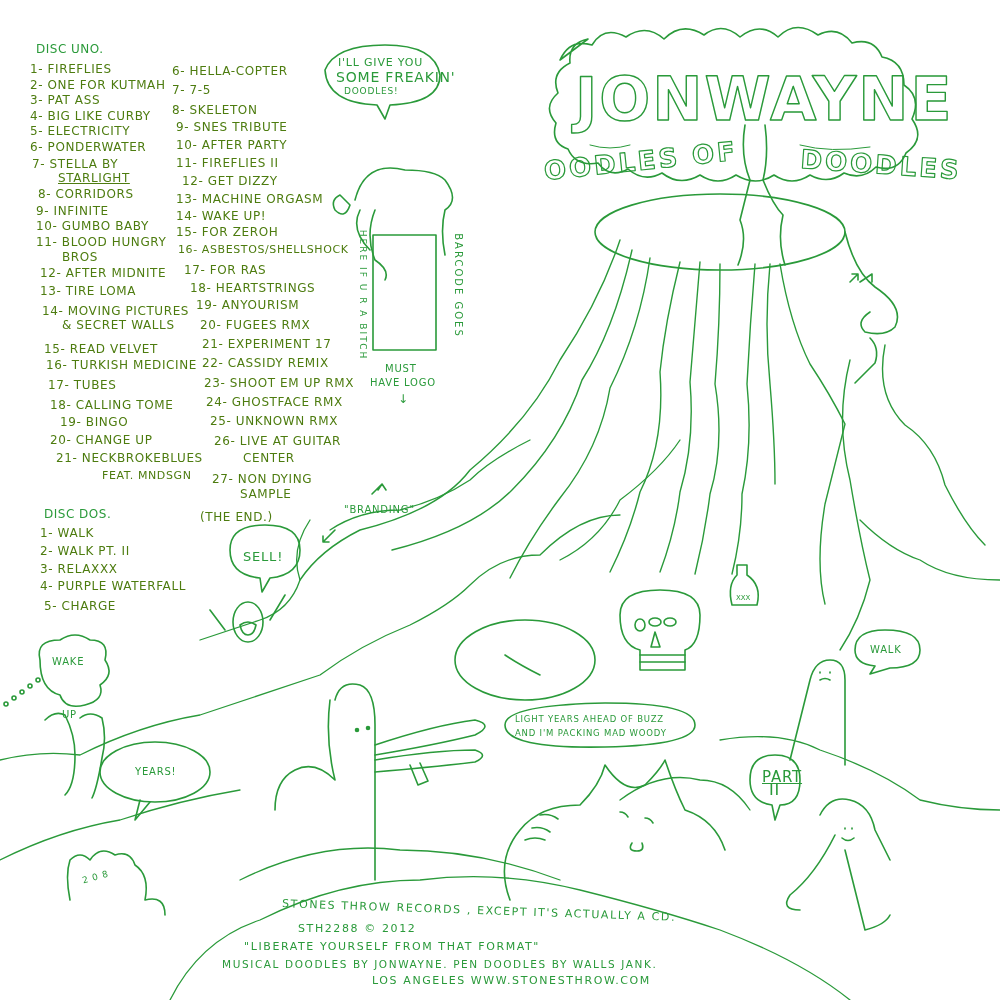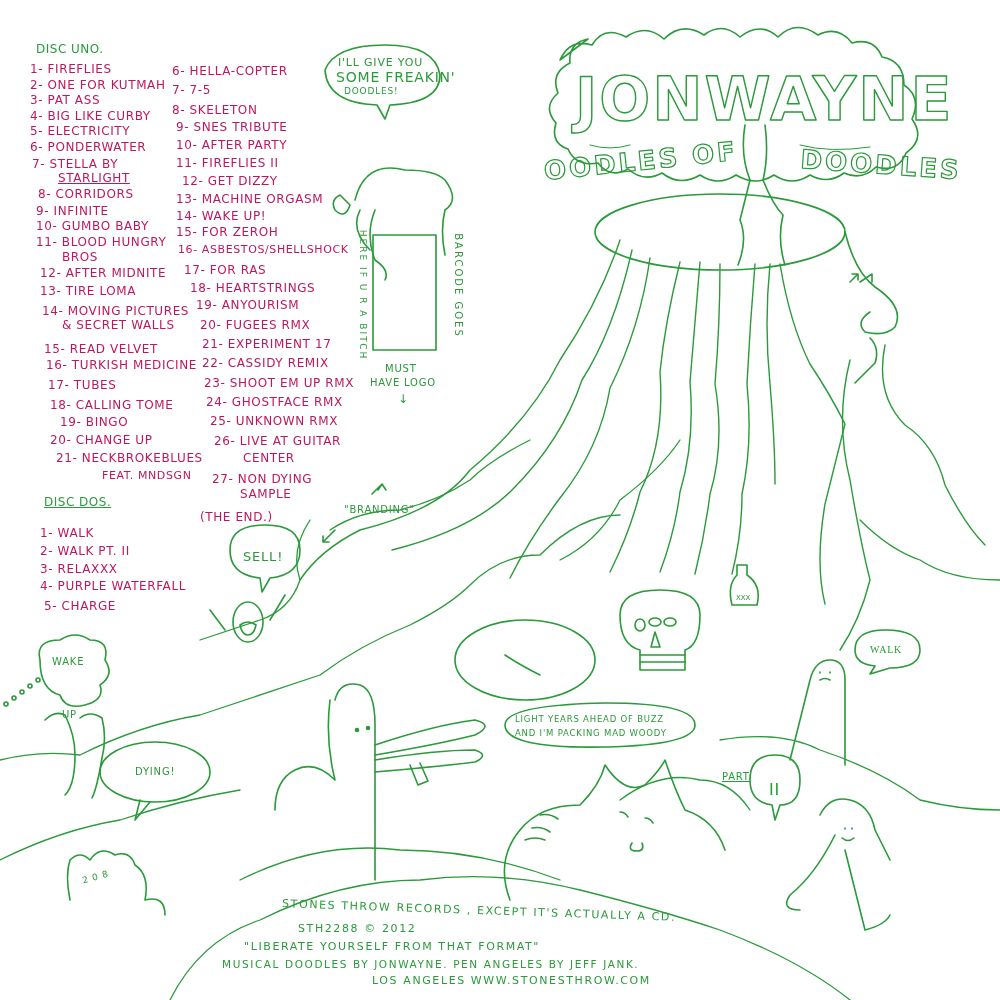--- a/index.html
+++ b/index.html
@@ -1,20 +1,20 @@
 <!DOCTYPE html>
 <html><head>
 <meta charset="utf-8">
 <style>
   html, body { margin:0; padding:0; background:#ffffff; }
   body { width:1000px; height:1000px; position:relative; overflow:hidden;
          font-family: "DejaVu Sans", sans-serif; color:#2a9a3a; }
   .hw { position:absolute; font-family:"DejaVu Sans", sans-serif; color:#2a9a3a;
         text-transform:uppercase; letter-spacing:0.5px; white-space:nowrap; }
-  .track { position:absolute; font-size:12px; letter-spacing:0.6px; color:#be185d; white-space:nowrap; }
+  .track { position:absolute; font-size:12px; letter-spacing:0.6px; color:#4d7c0f; white-space:nowrap; }
   svg.art { position:absolute; left:0; top:0; }
   .bubble-text { position:absolute; text-align:center; font-size:11px; line-height:14px; color:#2a9a3a; letter-spacing:0.8px; white-space:nowrap; }
   .vert { position:absolute; font-size:10px; letter-spacing:2px; color:#2a9a3a; white-space:nowrap; }
   .credit { position:absolute; font-size:11px; letter-spacing:1.6px; color:#2a9a3a; white-space:nowrap; }
 </style>
 </head>
 <body>
 
 <svg class="art" width="1000" height="1000" viewBox="0 0 1000 1000" fill="none" stroke="#2a9a3a" stroke-width="1.6" stroke-linecap="round" stroke-linejoin="round">
 
@@ -183,21 +183,21 @@
   <div class="track" style="left:204px;top:376px;">23- SHOOT EM UP RMX</div>
   <div class="track" style="left:206px;top:395px;">24- GHOSTFACE RMX</div>
   <div class="track" style="left:210px;top:414px;">25- UNKNOWN RMX</div>
   <div class="track" style="left:214px;top:434px;">26- LIVE AT GUITAR</div>
   <div class="track" style="left:243px;top:451px;">CENTER</div>
   <div class="track" style="left:212px;top:472px;">27- NON DYING</div>
   <div class="track" style="left:240px;top:487px;">SAMPLE</div>
   <div class="track" style="left:200px;top:510px;">(THE END.)</div>
 </div>
 
-<div class="hw" style="left:44px;top:495px;font-size:12px;text-decoration:underline;">DISC DOS.</div>
+<div class="hw" style="left:44px;top:507px;font-size:12px;">DISC DOS.</div>
 <div>
   <div class="track" style="left:40px;top:526px;">1- WALK</div>
   <div class="track" style="left:40px;top:544px;">2- WALK PT. II</div>
   <div class="track" style="left:40px;top:562px;">3- RELAXXX</div>
   <div class="track" style="left:40px;top:579px;">4- PURPLE WATERFALL</div>
   <div class="track" style="left:44px;top:599px;">5- CHARGE</div>
 </div>
 
 <div>
   <div class="bubble-text" style="left:338px;top:56px;font-size:11px;">I'LL GIVE YOU</div>
@@ -211,31 +211,31 @@
 <div class="bubble-text" style="left:370px;top:376px;font-size:10px;">HAVE LOGO</div>
 <div class="bubble-text" style="left:398px;top:392px;font-size:12px;">↓</div>
 
 <div class="bubble-text" style="left:344px;top:503px;font-size:10px;">"BRANDING"</div>
 
 <div class="bubble-text" style="left:243px;top:550px;font-size:13px;">SELL!</div>
 
 <div class="bubble-text" style="left:52px;top:655px;font-size:10px;">WAKE</div>
 <div class="bubble-text" style="left:62px;top:708px;font-size:10px;">UP</div>
 
-<div class="bubble-text" style="left:135px;top:765px;font-size:10px;">DYING!</div>
+<div class="bubble-text" style="left:135px;top:765px;font-size:10px;">YEARS!</div>
 
 <div class="bubble-text" style="left:82px;top:870px;font-size:9px;transform:rotate(-15deg);">2 0 8</div>
 
 <div class="bubble-text" style="left:515px;top:712px;font-size:8.5px;">LIGHT YEARS AHEAD OF BUZZ</div>
 <div class="bubble-text" style="left:515px;top:726px;font-size:8.5px;">AND I'M PACKING MAD WOODY</div>
 
-<div class="bubble-text" style="left:870px;top:643px;font-size:10px;font-family:Liberation Serif, serif;">WALK</div>
-
-<div class="bubble-text" style="left:722px;top:770px;font-size:10px;text-decoration:underline;">PART</div>
+<div class="bubble-text" style="left:870px;top:643px;font-size:10px;">WALK</div>
+
+<div class="bubble-text" style="left:762px;top:770px;font-size:15px;text-decoration:underline;">PART</div>
 <div class="bubble-text" style="left:769px;top:783px;font-size:16px;">II</div>
 
 <div>
   <div class="credit" style="left:282px;top:904px;transform:rotate(2deg);">STONES THROW RECORDS , EXCEPT IT'S ACTUALLY A CD.</div>
   <div class="credit" style="left:298px;top:922px;">STH2288 © 2012</div>
   <div class="credit" style="left:244px;top:940px;">"LIBERATE YOURSELF FROM THAT FORMAT"</div>
-  <div class="credit" style="left:222px;top:958px;font-size:10.5px;">MUSICAL DOODLES BY JONWAYNE.  PEN ANGELES BY JEFF JANK.</div>
+  <div class="credit" style="left:222px;top:958px;font-size:10.5px;">MUSICAL DOODLES BY JONWAYNE.  PEN DOODLES BY WALLS JANK.</div>
   <div class="credit" style="left:372px;top:974px;">LOS ANGELES   WWW.STONESTHROW.COM</div>
 </div>
 
 </body></html>

